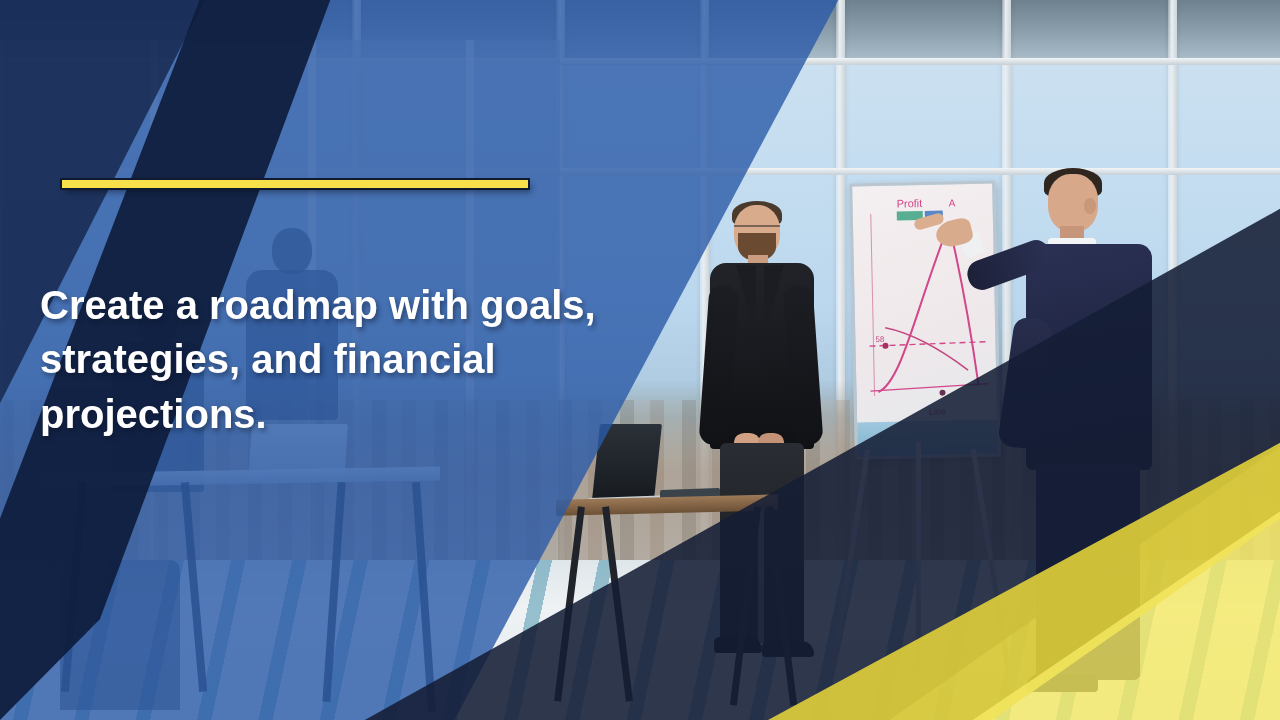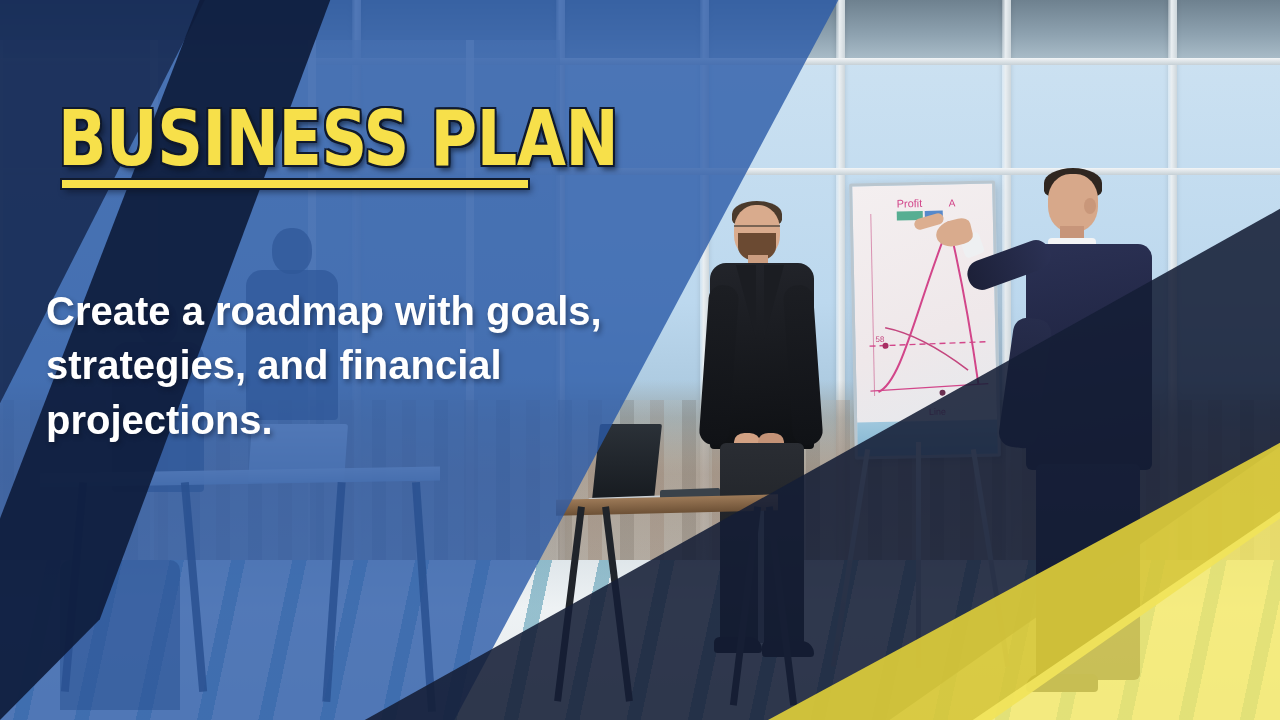--- a/index.html
+++ b/index.html
@@ -394,21 +394,21 @@
     background: #f7e04a;
     box-shadow:
       0 0 0 2px #101a2e,
       3px 4px 6px rgba(8,14,28,.5);
   }
   .subtitle {
     position: absolute;
     left: 38px;
     top: 276px;
     width: 640px;
-    margin: 8px;
+    margin: 2px;
     font-family: "Liberation Sans", sans-serif;
     font-weight: 700;
     font-size: 40px;
     line-height: 1.36;
     color: #ffffff;
     text-shadow: 2px 3px 5px rgba(10,18,36,.45);
   }
 </style>
 </head>
 <body>
@@ -526,20 +526,17 @@
     <div class="ph-desk-leg" style="left:778px; top:506px; height:200px; transform:rotate(-7deg);"></div>
   </div>
 
   <div class="ov ov-blue-main"></div>
   <div class="ov ov-blue-dark-left2"></div>
   <div class="ov ov-blue-dark-left"></div>
   <div class="ov ov-navy-right"></div>
   <div class="ov ov-yellow-strip"></div>
   <div class="ov ov-yellow-glow"></div>
 
-  <div class="title-wrap">
-    <h1 class="title">BUSINESS PLAN</h1>
-  </div>
   <div class="title-rule"></div>
 
   <p class="subtitle">Create a roadmap with goals, strategies, and financial projections.</p>
 
 </div>
 
 </body></html>

